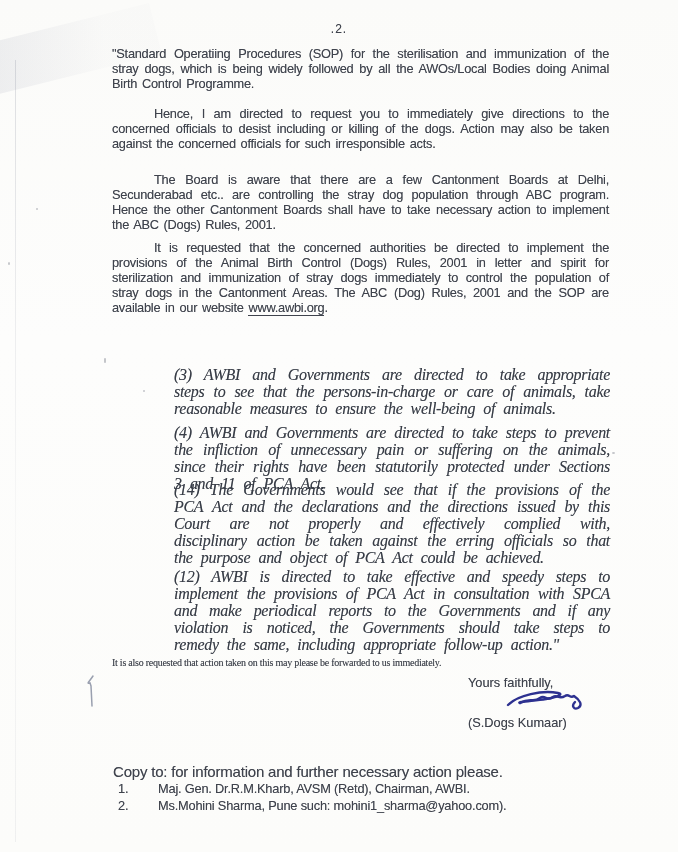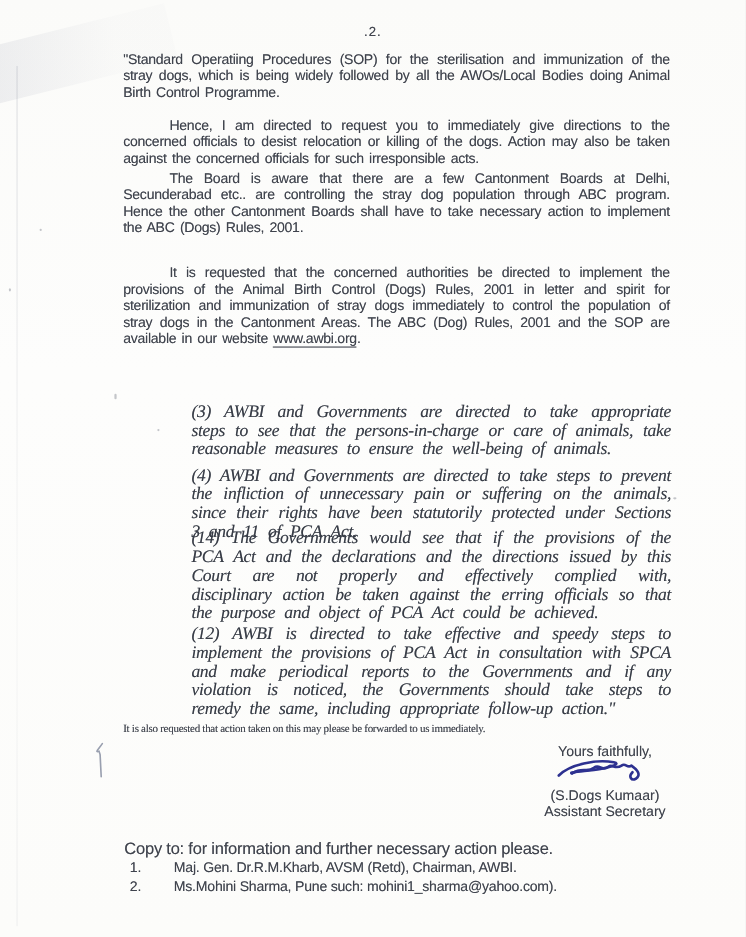--- a/index.html
+++ b/index.html
@@ -33,21 +33,21 @@
   .quote{
     position:absolute;left:174px;width:436px;margin:0;
     font-family:Liberation Serif, serif;font-style:italic;
     font-size:16px;line-height:17px;letter-spacing:-.3px;word-spacing:.28em;
     color:var(--quote_ink,#383d47);
     text-align:justify;text-shadow:0 0 .5px rgba(56,61,71,.5);
   }
   .closing{position:absolute;left:112px;width:510px;margin:0;
     font-size:10px;line-height:15px;letter-spacing:-.25px;
     text-shadow:0 0 .5px rgba(62,67,76,.5);font-family:Liberation Serif, serif;}
-  .signblock{position:absolute;left:468px;top:676px;width:164px;text-align:center;}
+  .signblock{position:absolute;left:468px;top:676px;width:164px;text-align:left;}
   .signblock .val{font-size:12.8px;line-height:14px;margin:0;text-shadow:0 0 .5px rgba(62,67,76,.5);}
   .signblock .name,.signblock .title{font-size:12.8px;line-height:14.5px;margin:0;text-shadow:0 0 .5px rgba(62,67,76,.5);}
   .sigsvg{display:block;margin:-3px auto -1px auto;}
   .sig-path{fill:none;stroke:var(--signature_ink,#2d3190);stroke-width:2.4;stroke-linecap:round;stroke-linejoin:round;}
   .penmark{position:absolute;left:80px;top:670px;}
   .pen-path{fill:none;stroke:rgba(120,128,150,.75);stroke-width:1.5;stroke-linecap:round;}
   .copyhead{position:absolute;left:113px;top:763px;margin:0;font-size:15px;
     letter-spacing:-.2px;text-shadow:0 0 .5px rgba(62,67,76,.5);}
   .copylist{position:absolute;left:118px;top:781px;width:480px;}
   .copyrow{display:flex;font-size:12.8px;line-height:16.5px;letter-spacing:-.2px;
@@ -63,43 +63,42 @@
   <div class="crease"></div>
   <span class="speck" style="left:8px;top:262px;width:2px;height:3px;"></span>
   <span class="speck" style="left:36px;top:208px;width:2px;height:2px;"></span>
   <span class="speck" style="left:104px;top:358px;width:2px;height:5px;border-radius:1px;"></span>
   <span class="speck" style="left:612px;top:452px;width:3px;height:2px;"></span>
   <span class="speck" style="left:143px;top:390px;width:2px;height:2px;"></span>
 
   <div class="pagenum">.2.</div>
 
   <p class="para" style="top:46px;">"Standard Operatiing Procedures (SOP) for the sterilisation and immunization of the stray dogs, which is being widely followed by all the AWOs/Local Bodies doing Animal Birth Control Programme.</p>
-  <p class="para indent1" style="top:106px;">Hence, I am directed to request you to immediately give directions to the concerned officials to desist relocation or killing of the dogs. Action may also be taken against the concerned officials for such irresponsible acts.</p>
-  <p class="para indent1" style="top:154px;">The Board is aware that there are a few Cantonment Boards at Delhi, Secunderabad etc.. are controlling the stray dog population through ABC program. Hence the other Cantonment Boards shall have to take necessary action to implement the ABC (Dogs) Rules, 2001.</p>
+  <p class="para indent1" style="top:106px;">Hence, I am directed to request you to immediately give directions to the concerned officials to desist including or killing of the dogs. Action may also be taken against the concerned officials for such irresponsible acts.</p>
+  <p class="para indent1" style="top:172px;">The Board is aware that there are a few Cantonment Boards at Delhi, Secunderabad etc.. are controlling the stray dog population through ABC program. Hence the other Cantonment Boards shall have to take necessary action to implement the ABC (Dogs) Rules, 2001.</p>
   <p class="para indent1" style="top:240px;"><span>It is requested that the concerned authorities be directed to implement the provisions of the Animal Birth Control (Dogs) Rules, 2001 in letter and spirit for sterilization and immunization of stray dogs immediately to control the population of stray dogs in the Cantonment Areas. The ABC (Dog) Rules, 2001 and the SOP are available in our website </span><span class="link">www.awbi.org</span><span>.</span></p>
 
   <p class="quote" style="top:366px;">(3) AWBI and Governments are directed to take appropriate steps to see that the persons-in-charge or care of animals, take reasonable measures to ensure the well-being of animals.</p>
   <p class="quote" style="top:424px;">(4) AWBI and Governments are directed to take steps to prevent the infliction of unnecessary pain or suffering on the animals, since their rights have been statutorily protected under Sections 3 and 11 of PCA Act.</p>
   <p class="quote" style="top:481px;">(14) The Governments would see that if the provisions of the PCA Act and the declarations and the directions issued by this Court are not properly and effectively complied with, disciplinary action be taken against the erring officials so that the purpose and object of PCA Act could be achieved.</p>
   <p class="quote" style="top:568px;">(12) AWBI is directed to take effective and speedy steps to implement the provisions of PCA Act in consultation with SPCA and make periodical reports to the Governments and if any violation is noticed, the Governments should take steps to remedy the same, including appropriate follow-up action."</p>
 
   <p class="closing" style="top:655px;">It is also requested that action taken on this may please be forwarded to us immediately.</p>
 
   <svg class="penmark" width="22" height="46" viewBox="0 0 22 46">
     <path class="pen-path" d="M13 6 C 9 12, 6 14, 10 13 L 11 16 L 12 36"></path>
   </svg>
 
   <div class="signblock">
     <p class="val">Yours faithfully,</p>
     <svg class="sigsvg" width="92" height="30" viewBox="0 0 92 30">
       <path class="sig-path" d="M4 18 C 14 8, 38 3, 54 6 C 60 7, 54 10, 42 12 C 28 14, 12 15, 16 16"></path>
       <path class="sig-path" d="M16 16 C 26 10, 30 16, 36 11 C 41 7, 43 15, 49 10 C 53 7, 55 13, 61 9 C 65 6, 66 12, 70 9 C 76 13, 79 18, 74 21 C 70 23, 67 19, 71 15"></path>
     </svg>
     <p class="name">(S.Dogs Kumaar)</p>
-    <p class="title">Assistant Secretary</p>
   </div>
 
   <p class="copyhead">Copy to: for information and further necessary action please.</p>
   <div class="copylist">
     <div class="copyrow">
       <span class="num">1.</span>
       <span class="txt">Maj. Gen. Dr.R.M.Kharb, AVSM (Retd), Chairman, AWBI.</span>
     </div>
     <div class="copyrow">
       <span class="num">2.</span>

